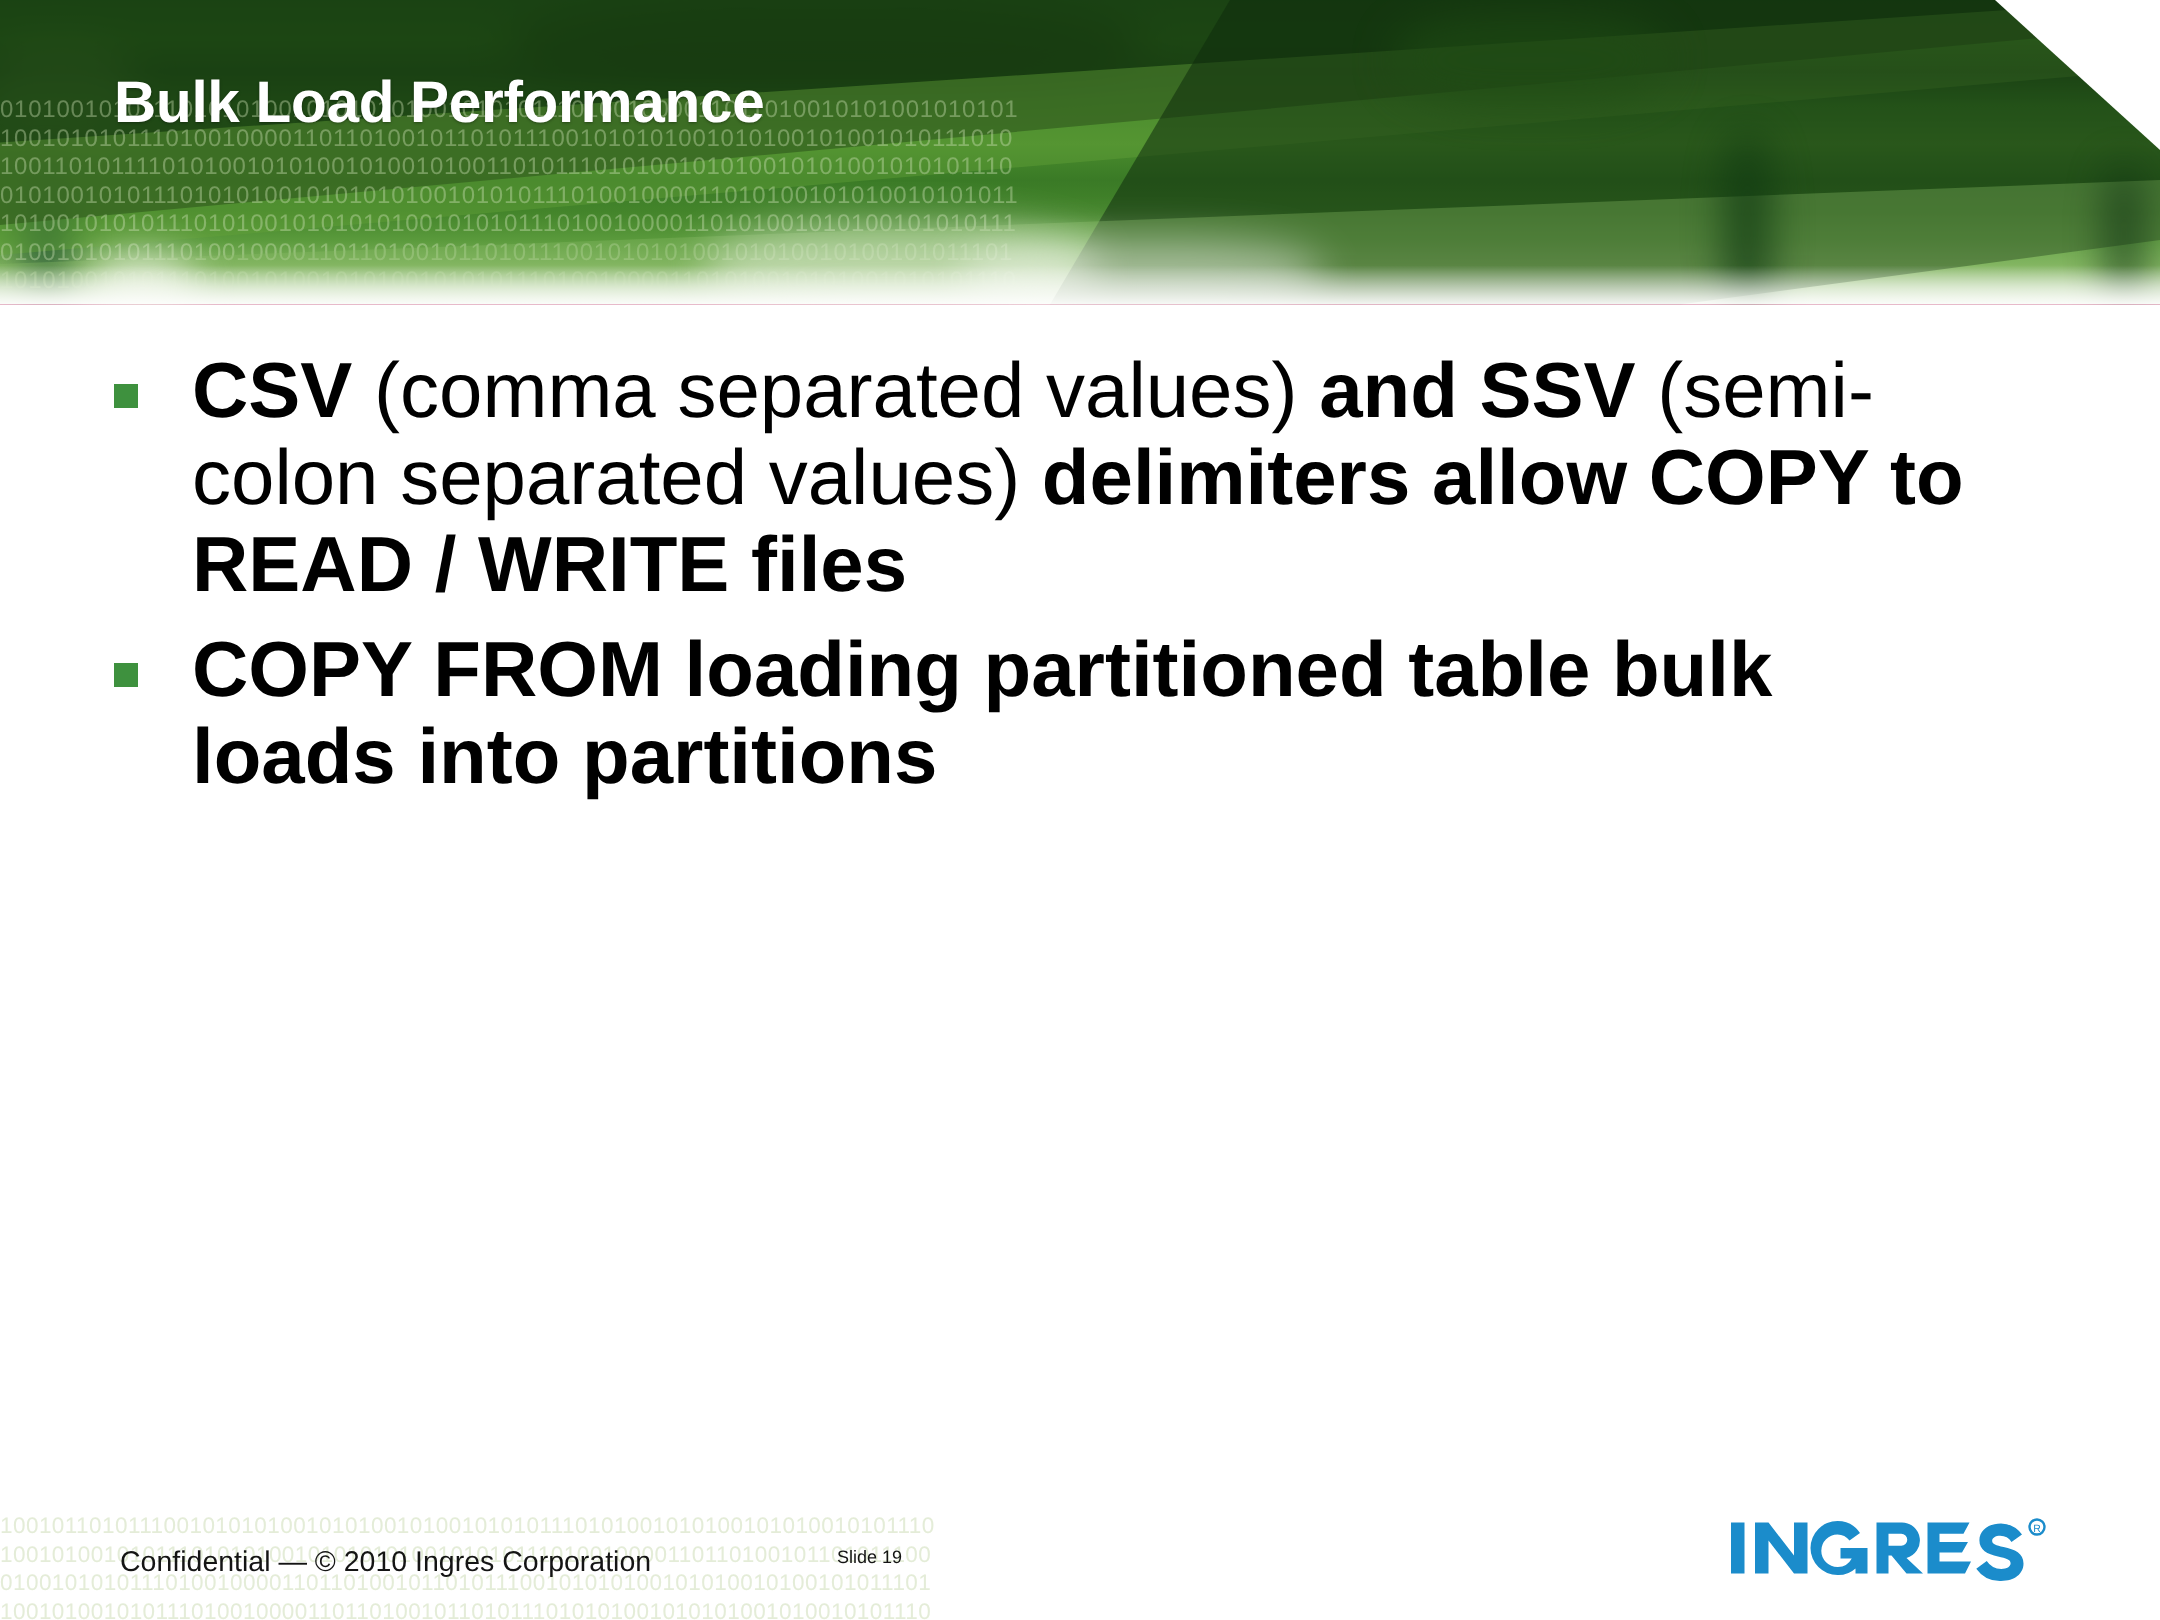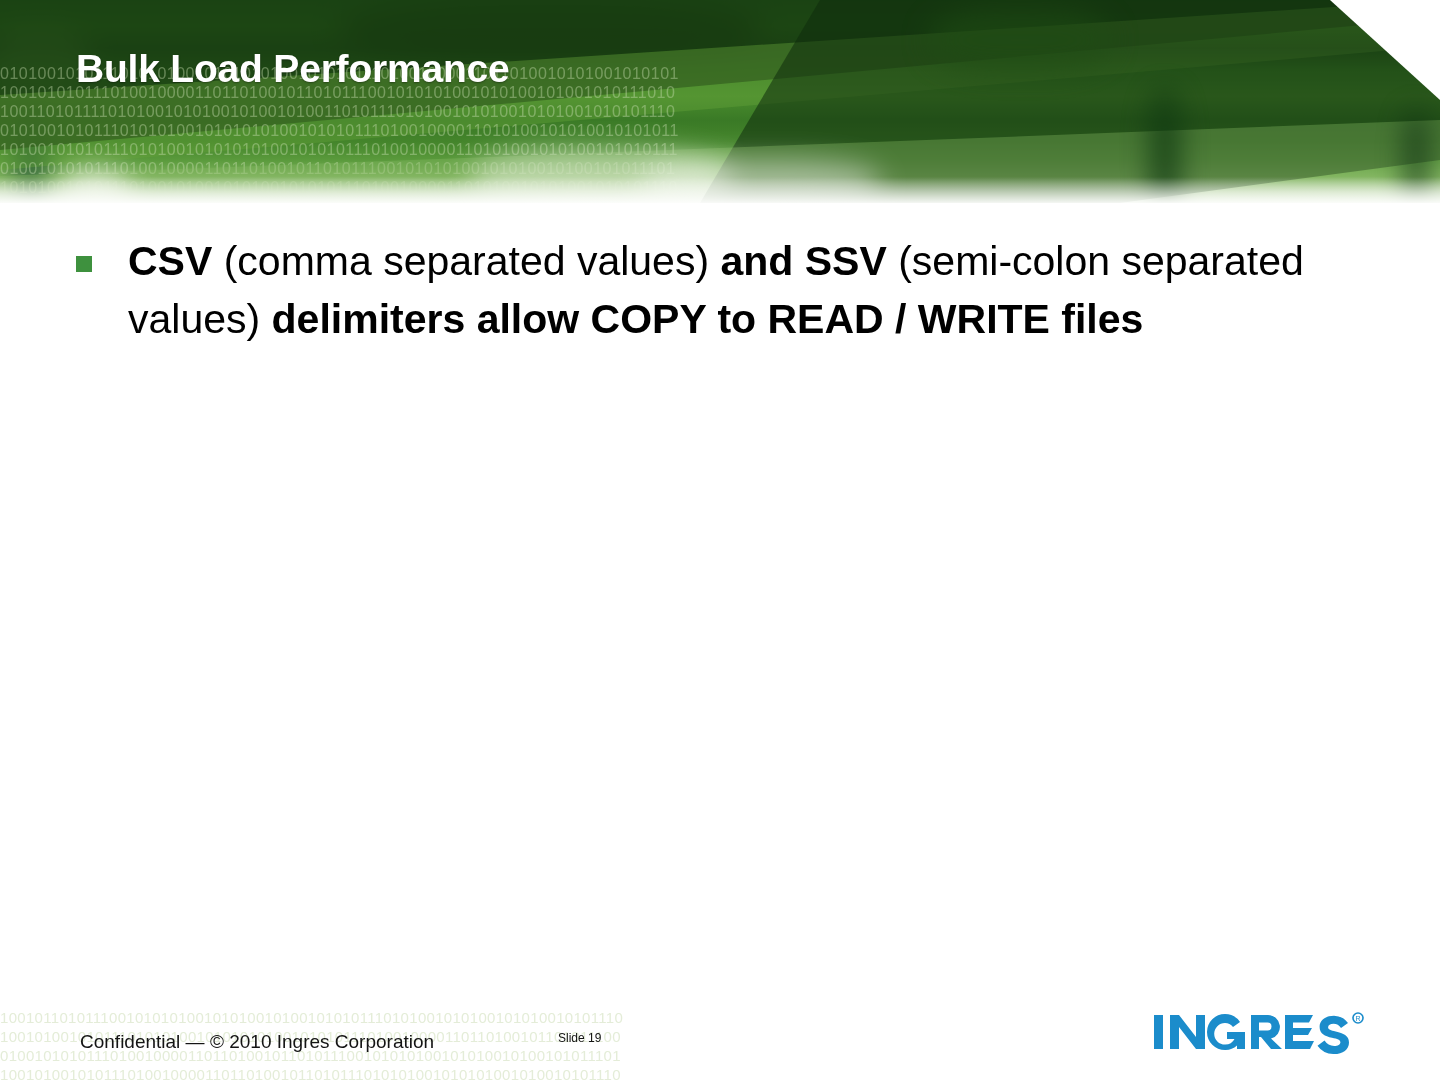--- a/index.html
+++ b/index.html
@@ -147,21 +147,21 @@
   }
   .bullet-marker {
     position: absolute;
     left: 76px;
     top: 24px;
     width: 16px;
     height: 16px;
     background: #3e913e;
   }
   .bullet-text {
-    font-size: 41px;
+    font-size: 52px;
     line-height: 58px;
     color: #000000;
     font-weight: normal;
   }
   .bullet-text b { font-weight: bold; }
 
   
   #footer-band {
     position: absolute;
     left: 0;
@@ -249,20 +249,26 @@
 <div id="content-body">
 
   <div class="bullet-row">
     <span class="bullet-marker"></span>
     <div class="bullet-text">
       <b>CSV </b><span>(comma separated values) </span><b>and SSV </b><span>(semi-colon separated values) </span><b>delimiters allow COPY to READ / WRITE files</b>
     </div>
   </div>
 
 
+  <div class="bullet-row">
+    <span class="bullet-marker"></span>
+    <div class="bullet-text">
+      <b>COPY FROM loading partitioned table bulk loads into partitions</b>
+    </div>
+  </div>
 
 </div>
 
 <div id="footer-band">
   <div class="footer-binary">
     <span class="brow">1001011010111001010101001010100101001010101110101001010100101010010101110</span>
     <span class="brow">1001010010101110101010010101010100101010111010010000110110100101101011100</span>
     <span class="brow">0100101010111010010000110110100101101011100101010100101010010100101011101</span>
     <span class="brow">1001010010101110100100001101101001011010111010101001010101001010010101110</span>
   </div>

